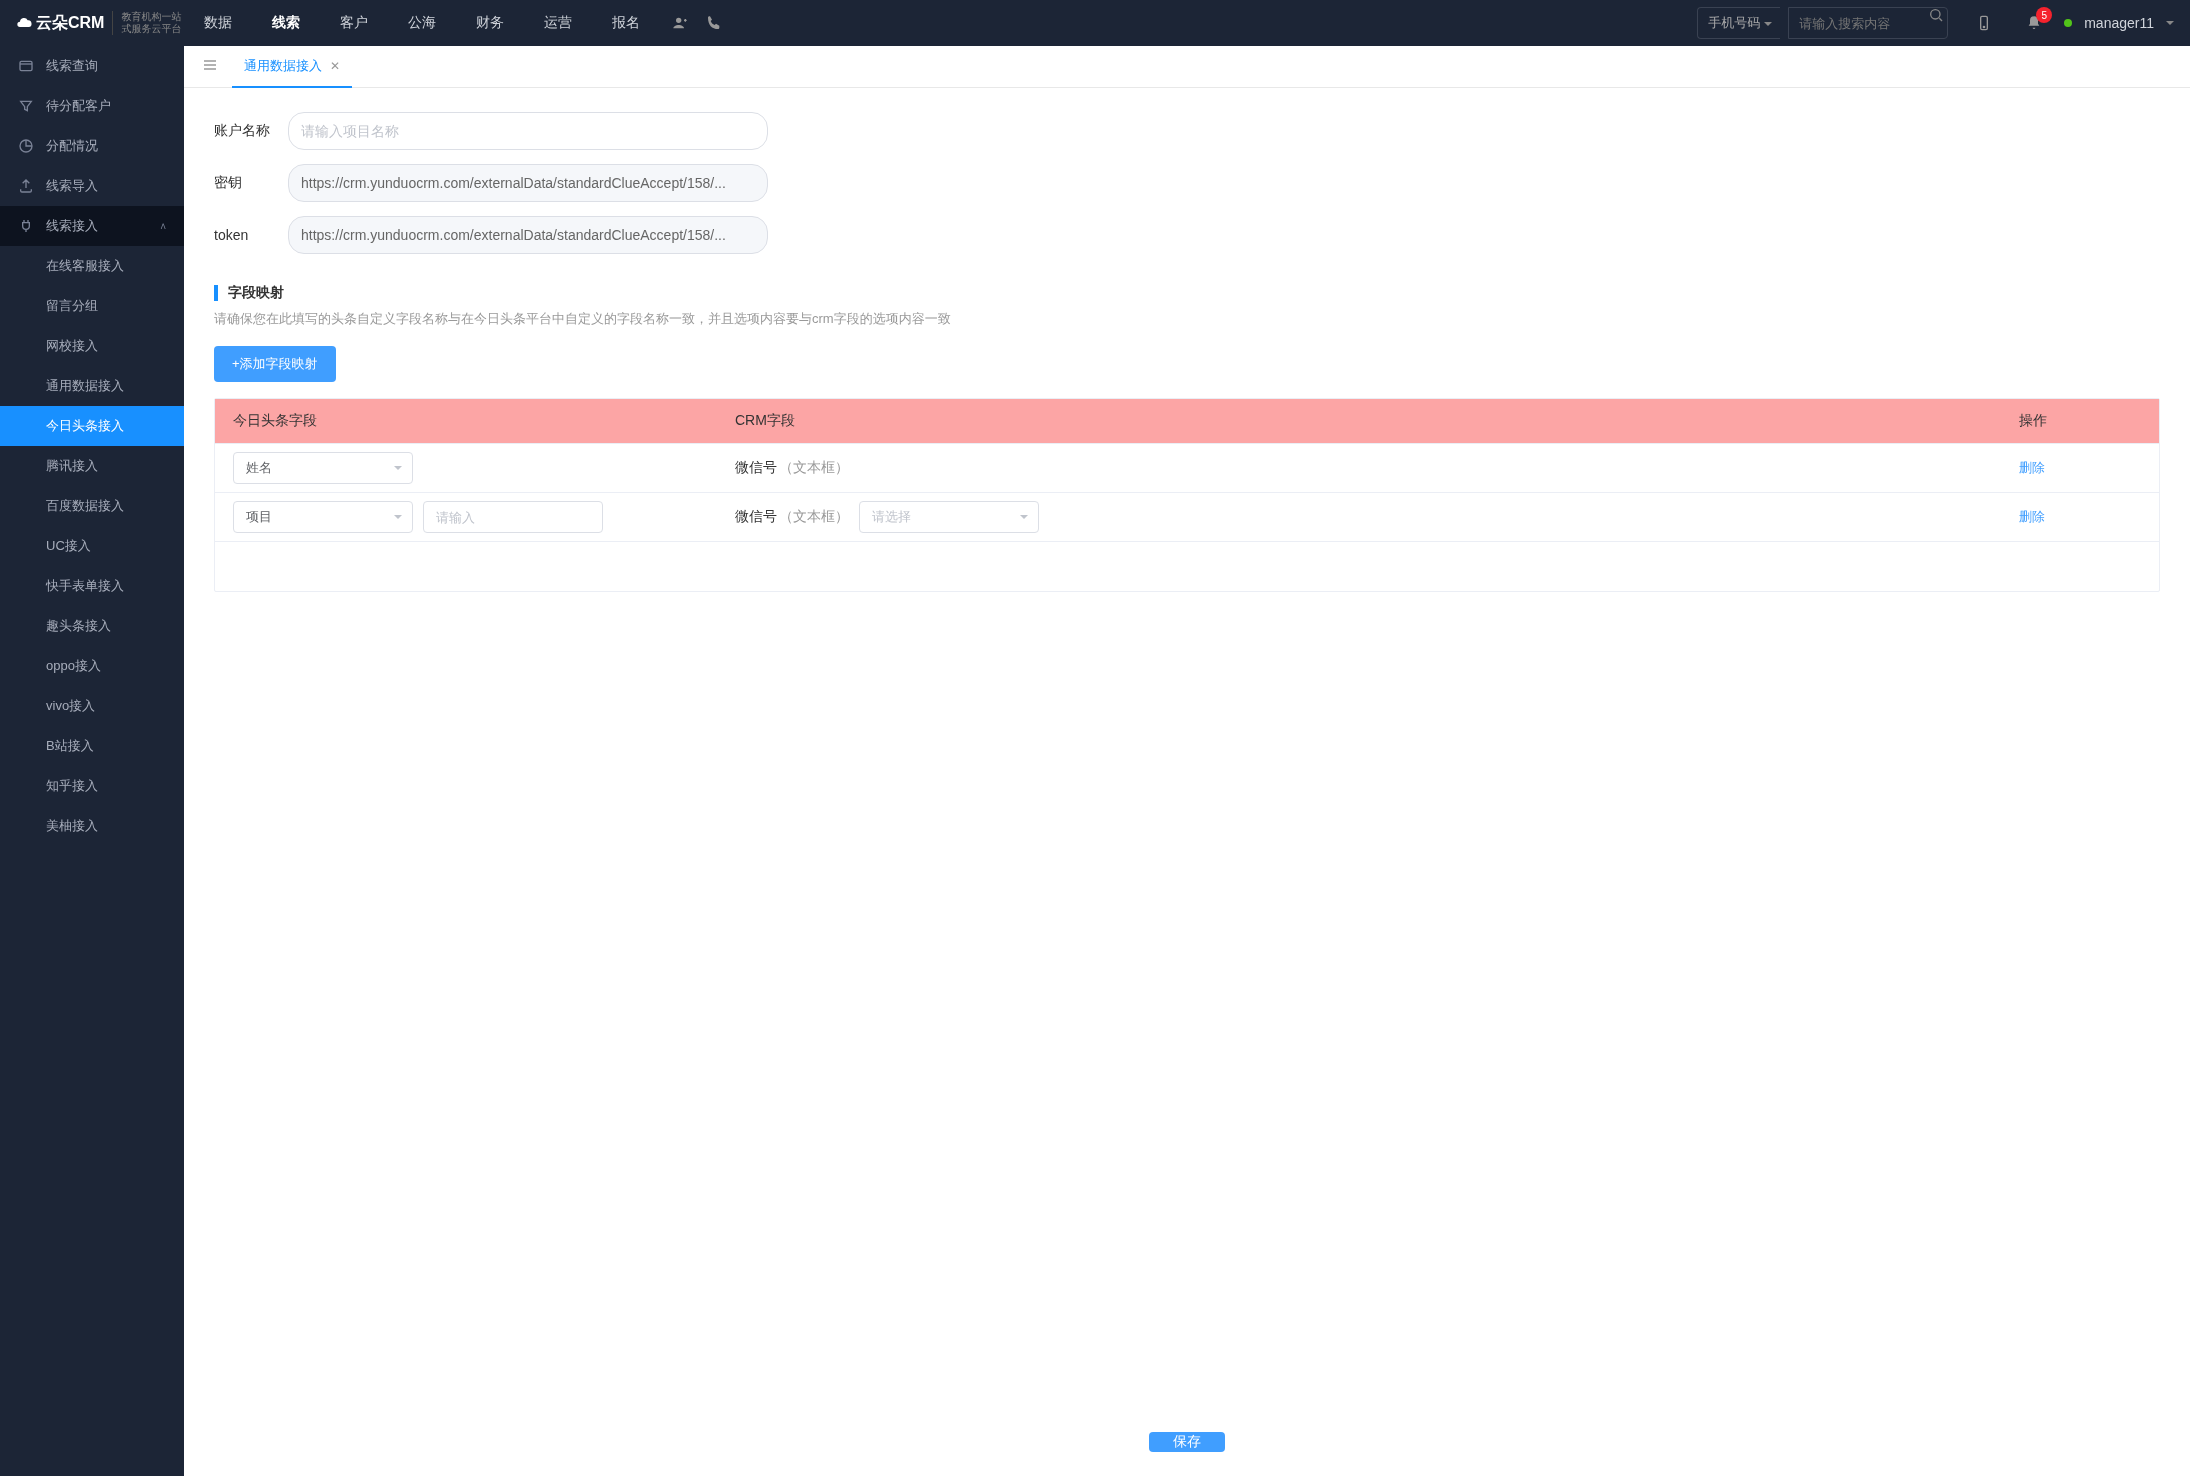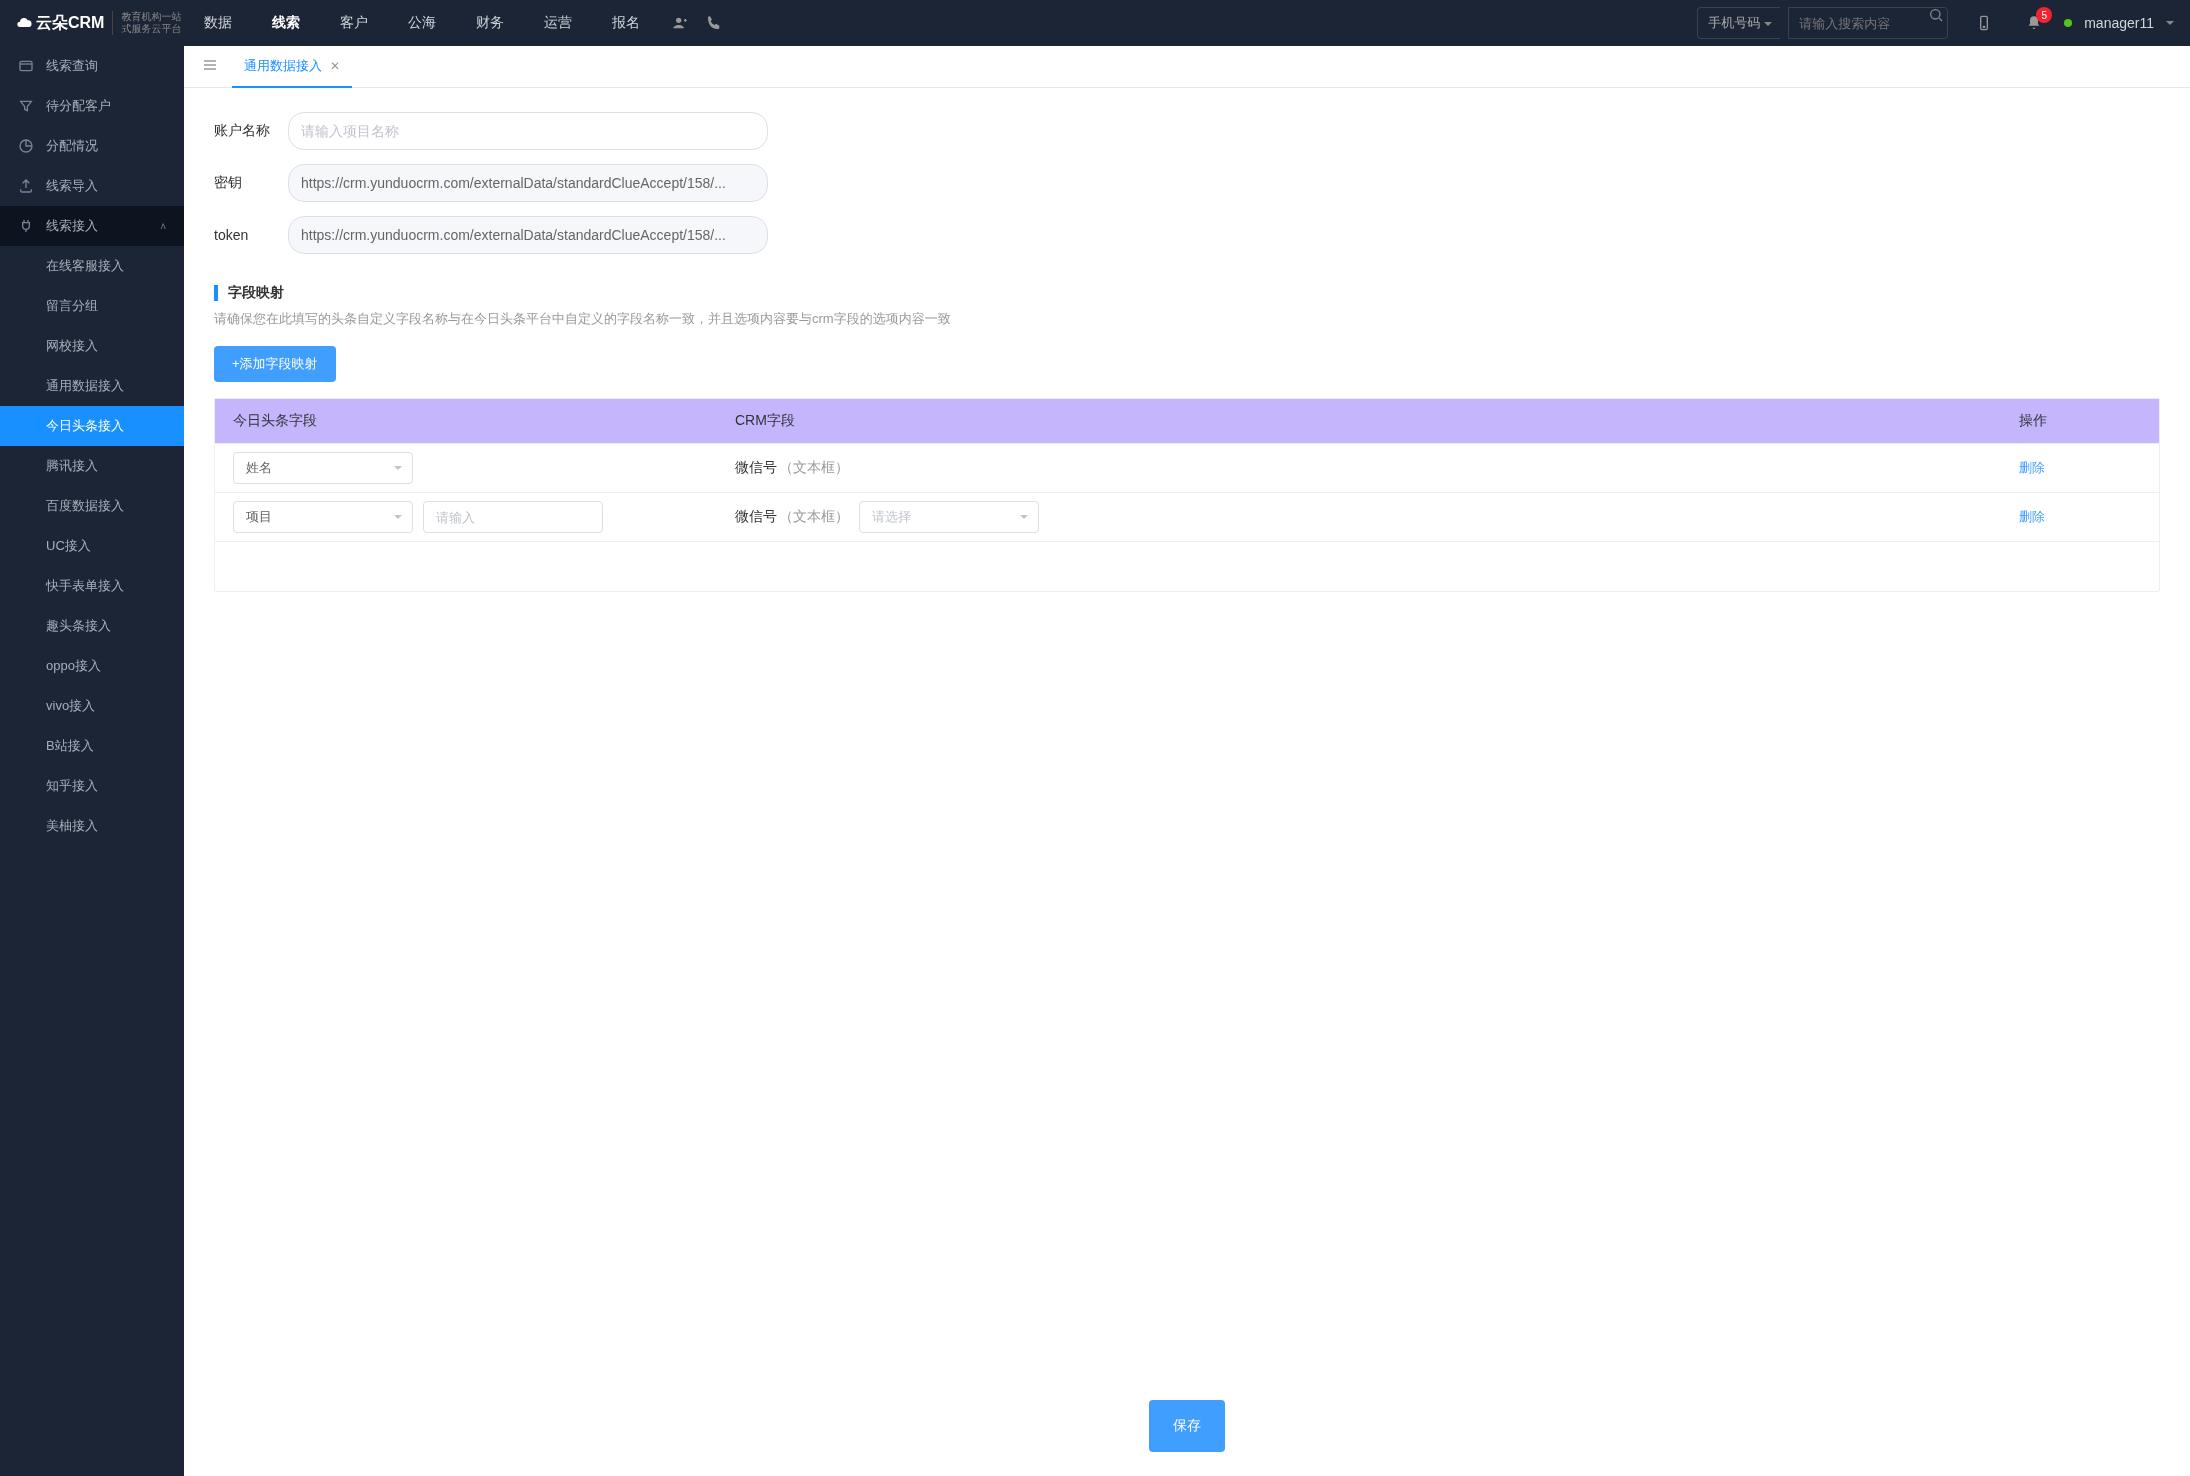--- a/index.html
+++ b/index.html
@@ -58,38 +58,38 @@
 .form-input::placeholder { color: #c0c4cc; }
 
 .section-header { display: flex; align-items: center; gap: 10px; margin: 30px 0 8px 0; }
 .section-bar { width: 4px; height: 16px; background: #1890ff; }
 .section-title { font-size: 14px; font-weight: 600; color: #333;}
 .section-hint { font-size: 13px; color: #999; margin-bottom: 18px; }
 
 .add-btn { background: #409eff; color: #fff; border: none; height: 36px; padding: 0 18px; border-radius: 4px; font-size: 13px; cursor: pointer; margin-bottom: 16px;}
 
 .map-table { border: 1px solid #ebeef5; border-radius: 2px; }
-.t-head { display: flex; background: #c4b5fd; height: 44px; align-items: center; font-size: 14px; font-weight: 500; color: #333;}
+.t-head { display: flex; background: #fca5a5; height: 44px; align-items: center; font-size: 14px; font-weight: 500; color: #333;}
 .t-row { display: flex; align-items: center; min-height: 48px; border-top: 1px solid #ebeef5; padding: 8px 0;}
 .col1 { flex: 0 0 510px; padding-left: 18px; display: flex; gap: 10px; align-items: center;}
 .col2 { flex: 1; padding-left: 10px; display: flex; gap: 10px; align-items: center;}
 .col3 { flex: 0 0 140px; text-align: left; }
 
 .select-box { height: 32px; border: 1px solid #dcdfe6; border-radius: 4px; padding: 0 26px 0 12px; font-size: 13px; display: flex; align-items: center; position: relative; background: #fff; cursor: pointer; min-width: 180px; color: #606266;}
 .select-box.placeholder { color: #c0c4cc; }
 .select-box::after { content: ""; position: absolute; right: 10px; top: 13px; border: 4px solid transparent; border-top-color: #c0c4cc;}
 .text-input { height: 32px; border: 1px solid #dcdfe6; border-radius: 4px; padding: 0 12px; font-size: 13px; width: 180px; }
 .text-input::placeholder { color: #c0c4cc; }
 .crm-field-label { font-size: 14px; color: #333;}
 .crm-field-type { color: #999; margin-left: 2px;}
 .link-del { color: #409eff; cursor: pointer; font-size: 13px;}
 .empty-row { height: 50px; border-top: 1px solid #ebeef5;}
 
 .save-bar { position: fixed; bottom: 24px; left: calc(184px + (100% - 184px)/2); transform: translateX(-50%);}
-.save-btn { background: #409eff; color: #fff; border: none; height: 52px; padding: 0 24px; border-radius: 4px; font-size: 14px; cursor: pointer;}
+.save-btn { background: #409eff; color: #fff; border: none; height: 20px; padding: 0 24px; border-radius: 4px; font-size: 14px; cursor: pointer;}
 
 svg { width: 16px; height: 16px; }
 </style>
 </head>
 <body>
 
 <div class="top-header">
   <div class="logo-block">
     <div class="logo-text">
       <svg viewBox="0 0 24 24" fill="#fff">

